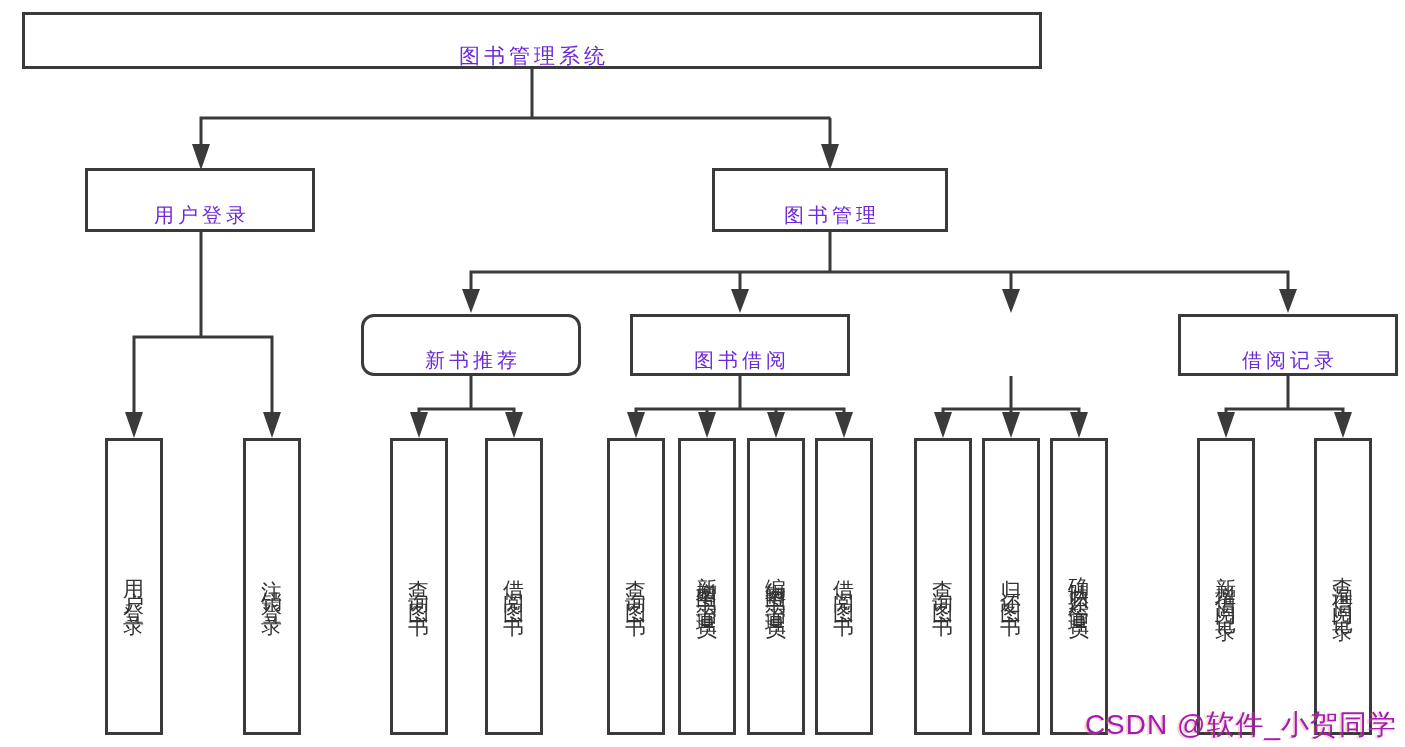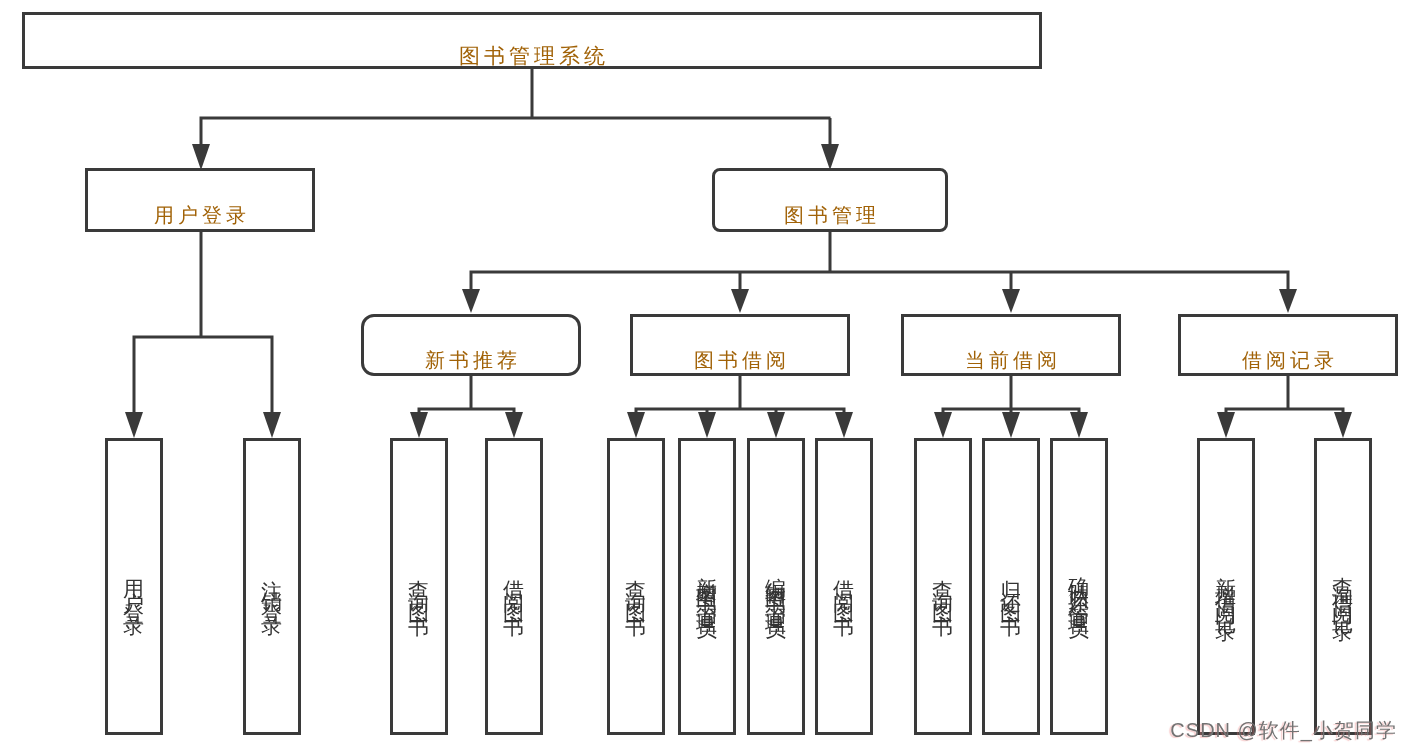--- a/index.html
+++ b/index.html
@@ -19,42 +19,42 @@
     box-sizing:border-box;
     border:3px solid #3a3a3a;
     background:#ffffff;
     display:flex; align-items:center; justify-content:center;
     color:#333333;
   }
   .h-label {
     font-size:20px;
     letter-spacing:4px;
     text-indent:4px;
-    color:#a16207;
+    color:#6d28d9;
     white-space:nowrap;
     margin-top:31px;
   }
   .root-label { font-size:21px; }
   .leaf { top:438px; height:297px; }
   .v-label {
     writing-mode:vertical-rl;
     text-orientation:mixed;
     font-size:21px;
     color:#333333;
     line-height:1;
   }
   .sp4  { letter-spacing:12px; }
   .sp6  { letter-spacing:9px;  }
   .sp10 { letter-spacing:6px;  }
   #watermark {
     position:absolute;
     right:8px; bottom:3px;
-    font-size:20px;
+    font-size:28px;
     letter-spacing:1px;
-    color:#737373;
+    color:#a21caf;
     text-shadow:-2px 1px 1px rgba(238,130,130,0.40);
     white-space:nowrap;
   }
 </style>
 </head>
 <body>
 
 <div id="stage">
 
   <svg id="connectors" viewBox="0 0 1405 747" xmlns="http://www.w3.org/2000/svg">
@@ -120,32 +120,29 @@
     </g>
   </svg>
 
   <div class="node" style="left:22px; top:12px; width:1020px; height:57px;">
     <span class="h-label root-label">图书管理系统</span>
   </div>
 
   <div class="node" style="left:85px; top:168px; width:230px; height:64px;">
     <span class="h-label">用户登录</span>
   </div>
-  <div class="node" style="left:712px; top:168px; width:236px; height:64px;border-radius:8px;">
+  <div class="node" style="left:712px; top:168px; width:236px; height:64px;">
     <span class="h-label">图书管理</span>
   </div>
 
   <div class="node" style="left:361px; top:314px; width:220px; height:62px;border-radius:13px;">
     <span class="h-label">新书推荐</span>
   </div>
   <div class="node" style="left:630px; top:314px; width:220px; height:62px;justify-content:center;">
     <span class="h-label">图书借阅</span>
-  </div>
-  <div class="node" style="left:901px; top:314px; width:220px; height:62px;">
-    <span class="h-label">当前借阅</span>
   </div>
   <div class="node" style="left:1178px; top:314px; width:220px; height:62px;">
     <span class="h-label">借阅记录</span>
   </div>
 
   <div class="node leaf" style="left:105px; width:58px;">
     <span class="v-label sp4">用户登录</span>
   </div>
   <div class="node leaf" style="left:243px; width:58px;">
     <span class="v-label sp4">注销登录</span>

